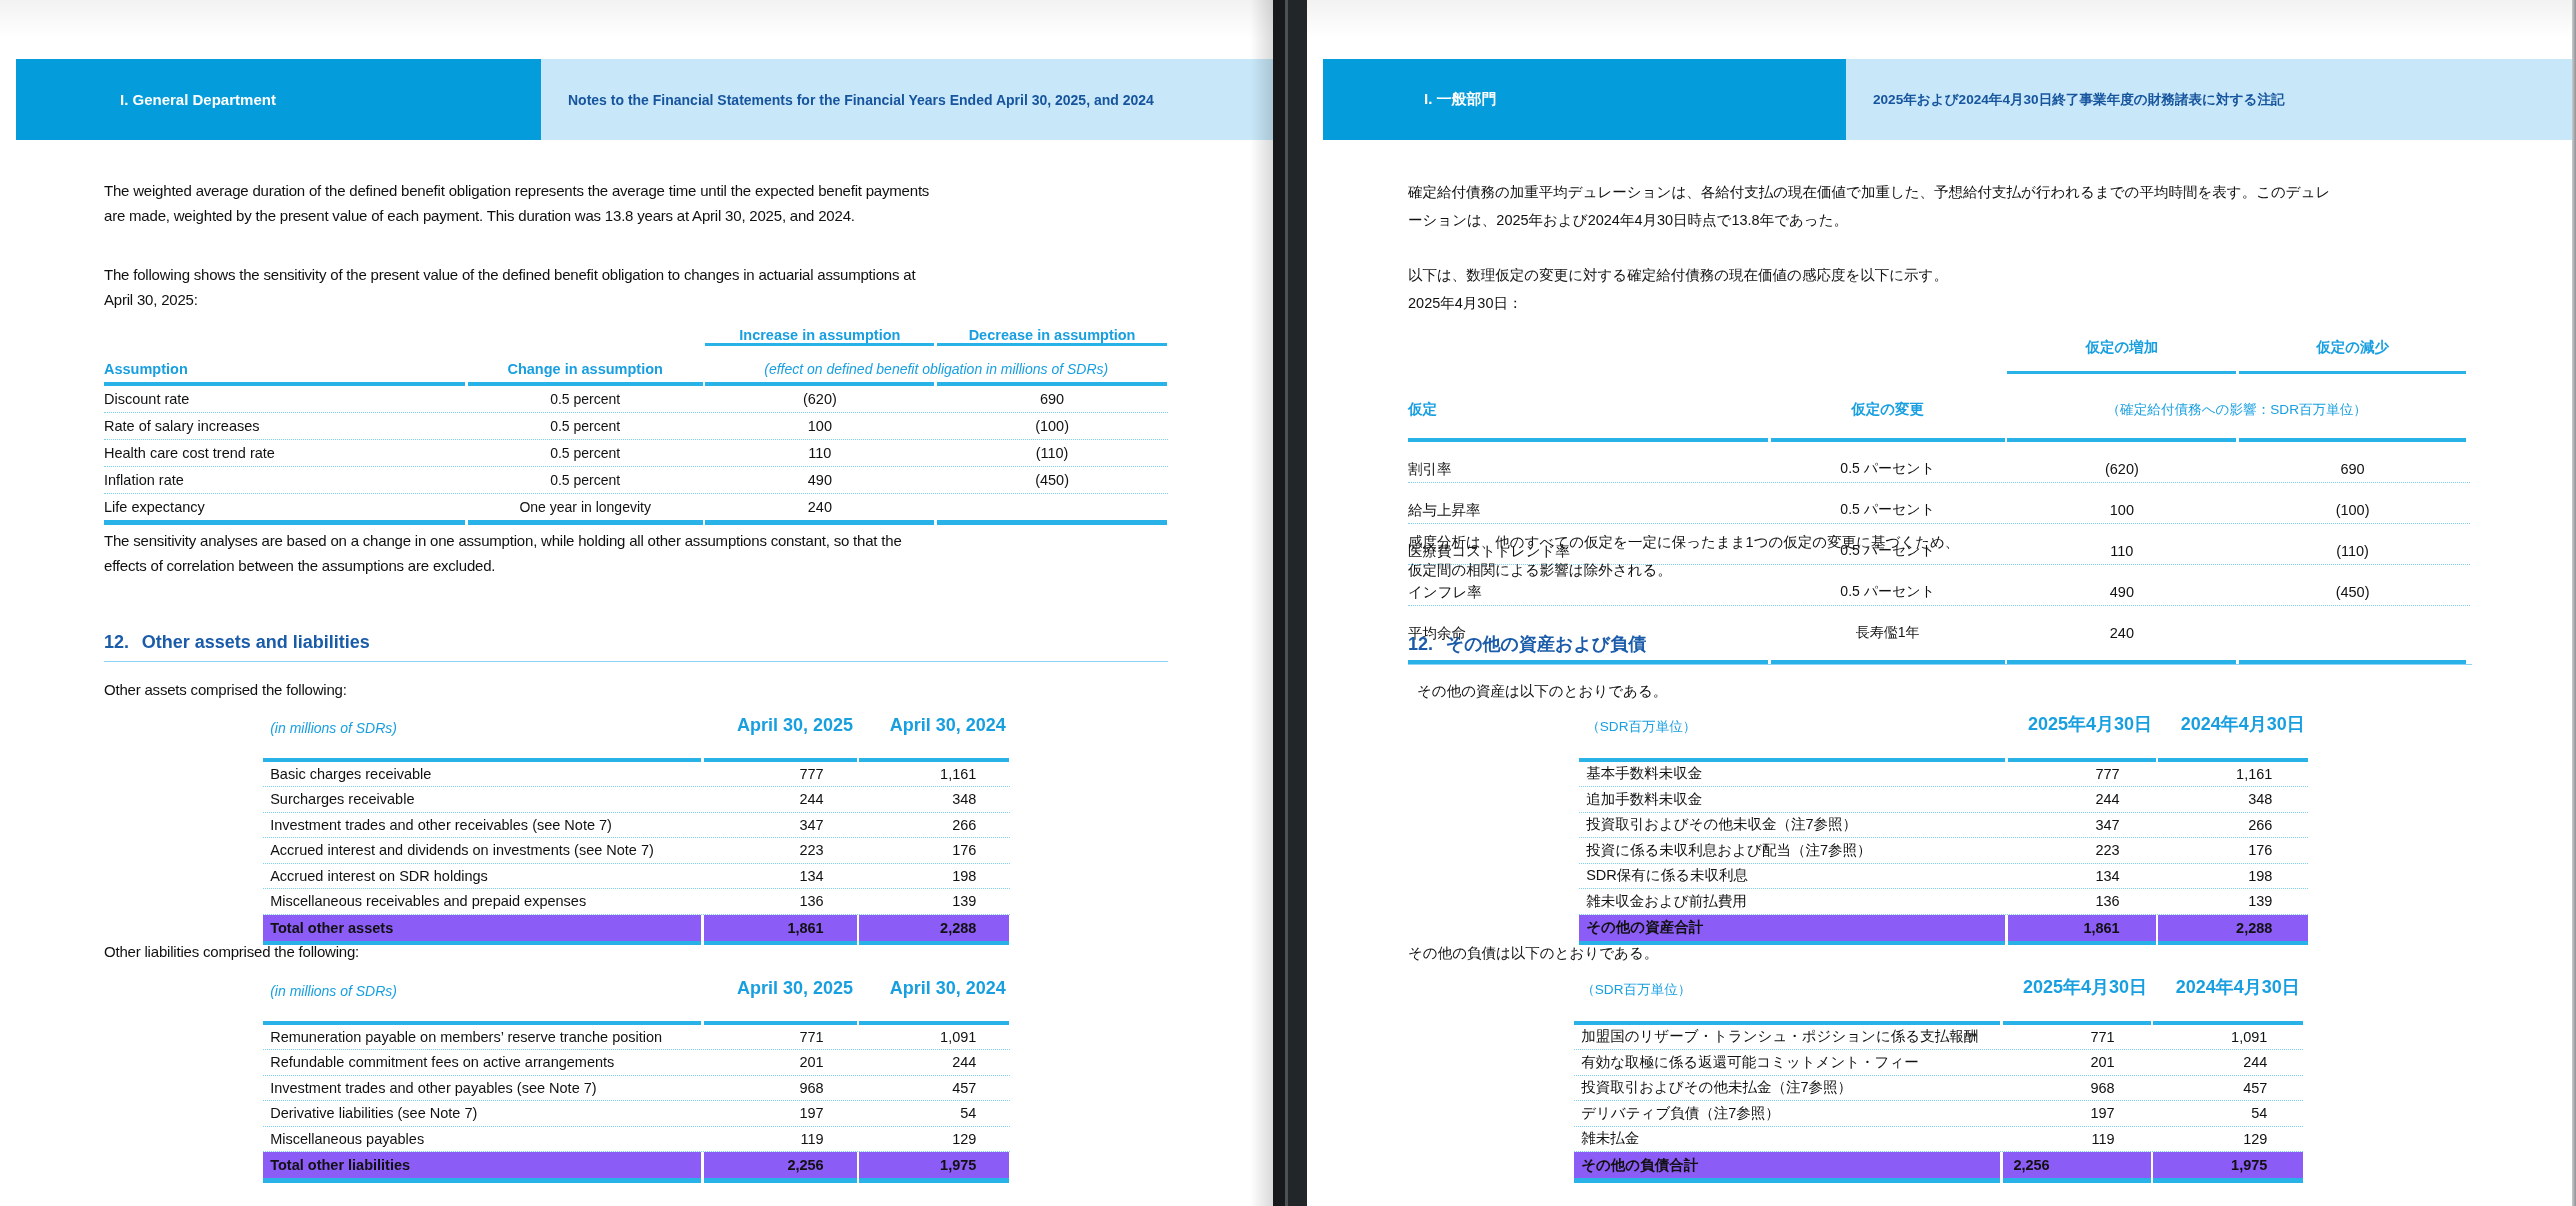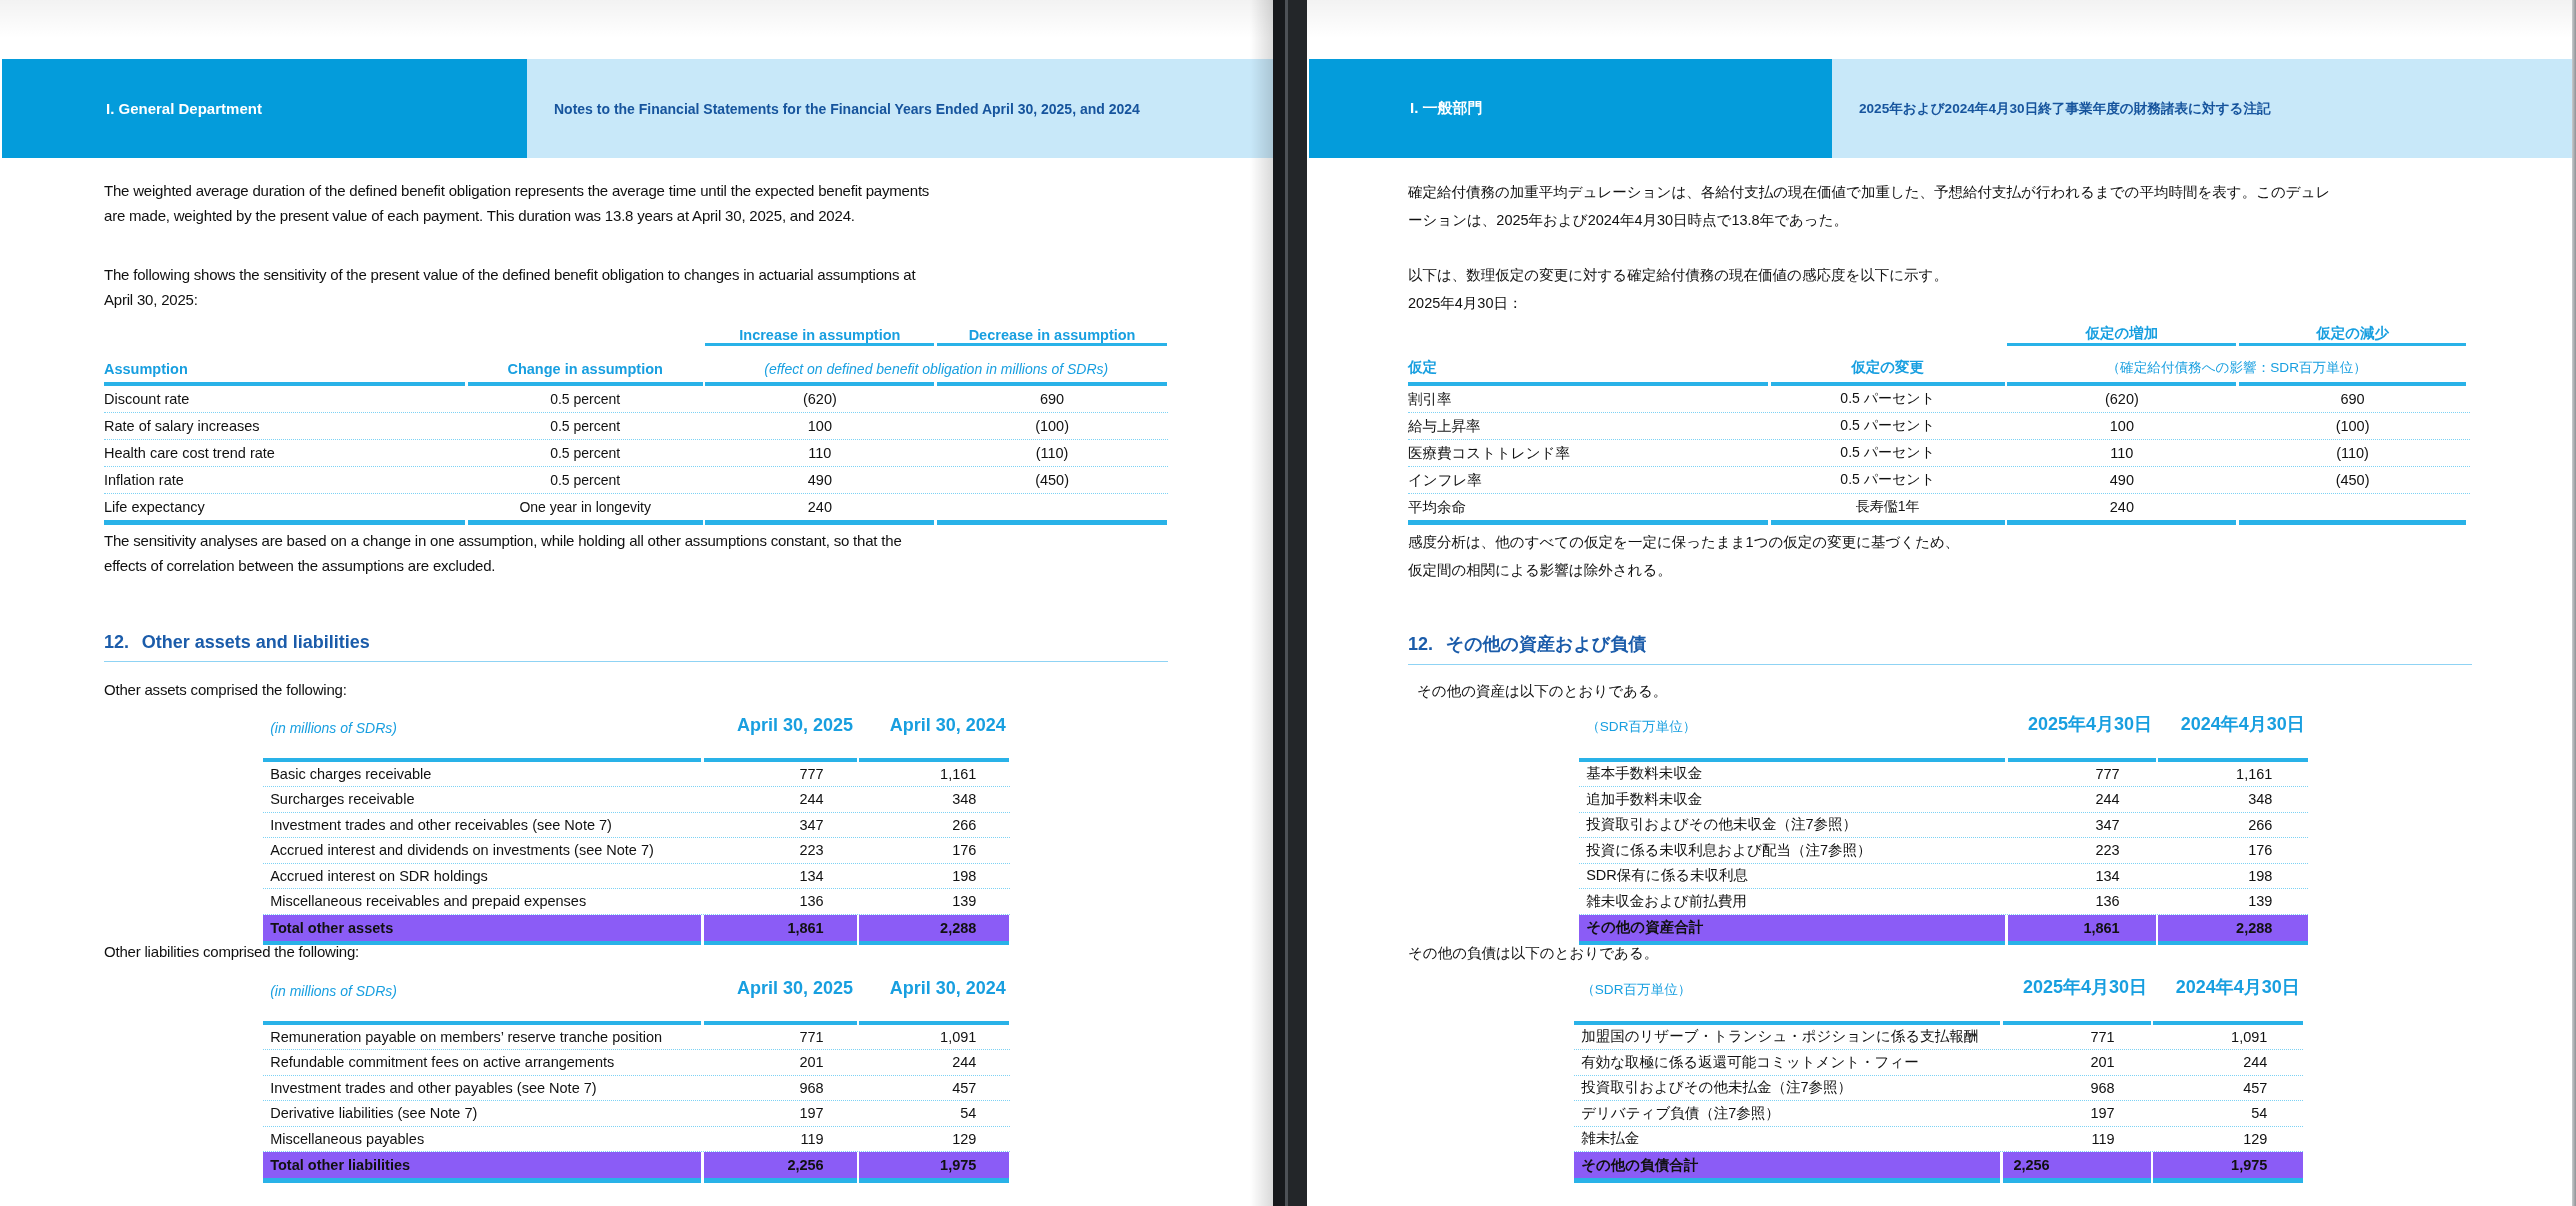--- a/index.html
+++ b/index.html
@@ -10,38 +10,38 @@
   .page-right{left:1307px;width:1269px;}
   .page-left::after{content:'';position:absolute;top:0;right:0;width:23.5px;height:100%;
           background:linear-gradient(90deg, rgba(0,0,0,0) 0%, rgba(0,0,0,0.15) 100%);pointer-events:none;}
   .page::before{content:'';position:absolute;top:0;left:0;width:100%;height:38px;
           background:linear-gradient(180deg, rgba(0,0,0,0.05), rgba(0,0,0,0));pointer-events:none;}
   .gutter{position:absolute;left:1273px;top:0;width:34px;height:1206px;
           background:linear-gradient(90deg,#17191c 0px,#17191c 11.8px,#4d5156 11.8px,#4d5156 15.4px,#232629 15.4px,#232629 34px);}
   .right-edge{position:absolute;right:0;top:0;width:3.6px;height:1206px;z-index:6;
           background:linear-gradient(90deg,#c9cbcd,#8f9296);}
   
-  .band{position:absolute;top:59px;left:2px;width:100%;height:99px;display:flex;background:#c8e8f9;}
+  .band{position:absolute;top:59px;left:16px;width:100%;height:81px;display:flex;background:#c8e8f9;}
   .band-dark{background:#049cdb;color:#ffffff;font-weight:bold;font-size:15px;
           display:flex;align-items:center;flex:0 0 auto;}
   .pl .band-dark{width:525px;padding-left:104px;box-sizing:border-box;}
   .pr .band-dark{width:523px;padding-left:101px;box-sizing:border-box;}
   .band-title{flex:1;display:flex;align-items:center;padding-left:27px;color:#16549d;font-size:14px;font-weight:bold;}
   .pr .band-title{font-weight:bold;font-size:13.6px;}
   
   .para{position:absolute;font-size:15px;line-height:25px;color:#101010;letter-spacing:-0.2px;}
   .pr .para{line-height:28px;letter-spacing:0;font-size:14.5px;}
   
   .h-section{position:absolute;font-size:18px;font-weight:bold;color:#1b5caa;
           border-bottom:1.8px solid #8fd3f4;padding-bottom:8.2px;box-sizing:border-box;}
   .h-section .no{margin-right:12.7px;}
   
   .tblwrap{position:absolute;}
   .sgrid{display:grid;grid-template-columns:361px 235px 229px 230px;column-gap:2.7px;}
-  .pr .sgrid{grid-template-columns:360px 234px 229px 227px;}
+  .pr .sgrid{grid-template-columns:360px 234px 229px 227px;margin-top:14px;}
   .agrid{display:grid;grid-template-columns:438px 153px 150px;column-gap:2.7px;}
   .jgrid{display:grid;grid-template-columns:426px 148px 150px;column-gap:2.7px;}
   .chdr{color:#189fe0;font-weight:bold;font-size:14.5px;}
   .ctr{text-align:center;}
   .enote{grid-column:3 / 5;text-align:center;color:#189fe0;font-style:italic;font-size:14px;}
   .pr .enote{font-style:normal;font-size:13.6px;}
   .shdr1{height:23.5px;align-items:end;}
   .shdr2{height:31px;align-items:end;padding-bottom:5.4px;}
   .rule4 > div{height:3.6px;background:#29b2e8;}
   .rule4 > .none{background:transparent;}

